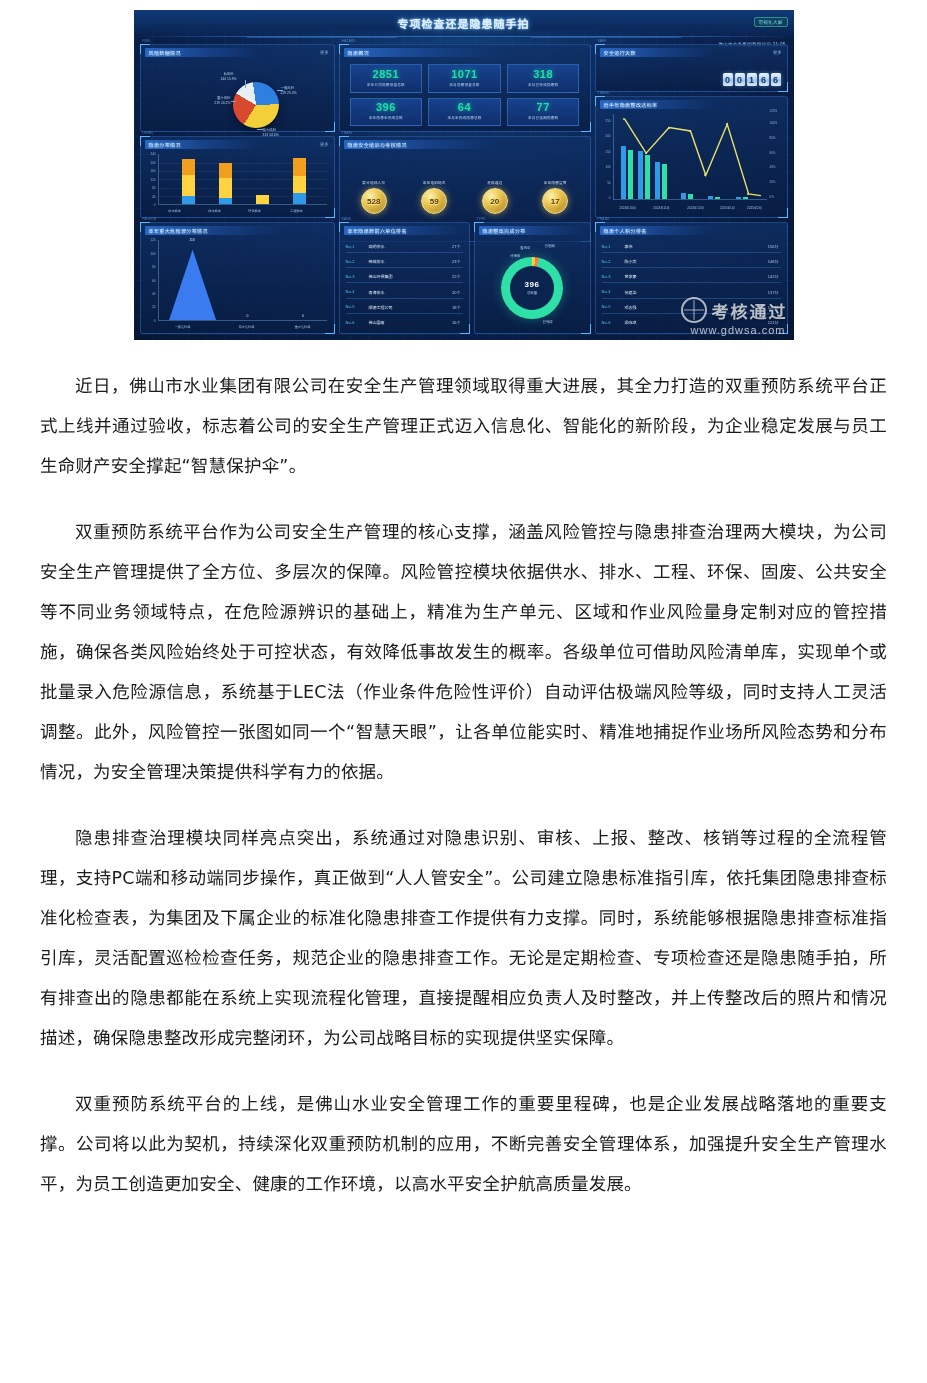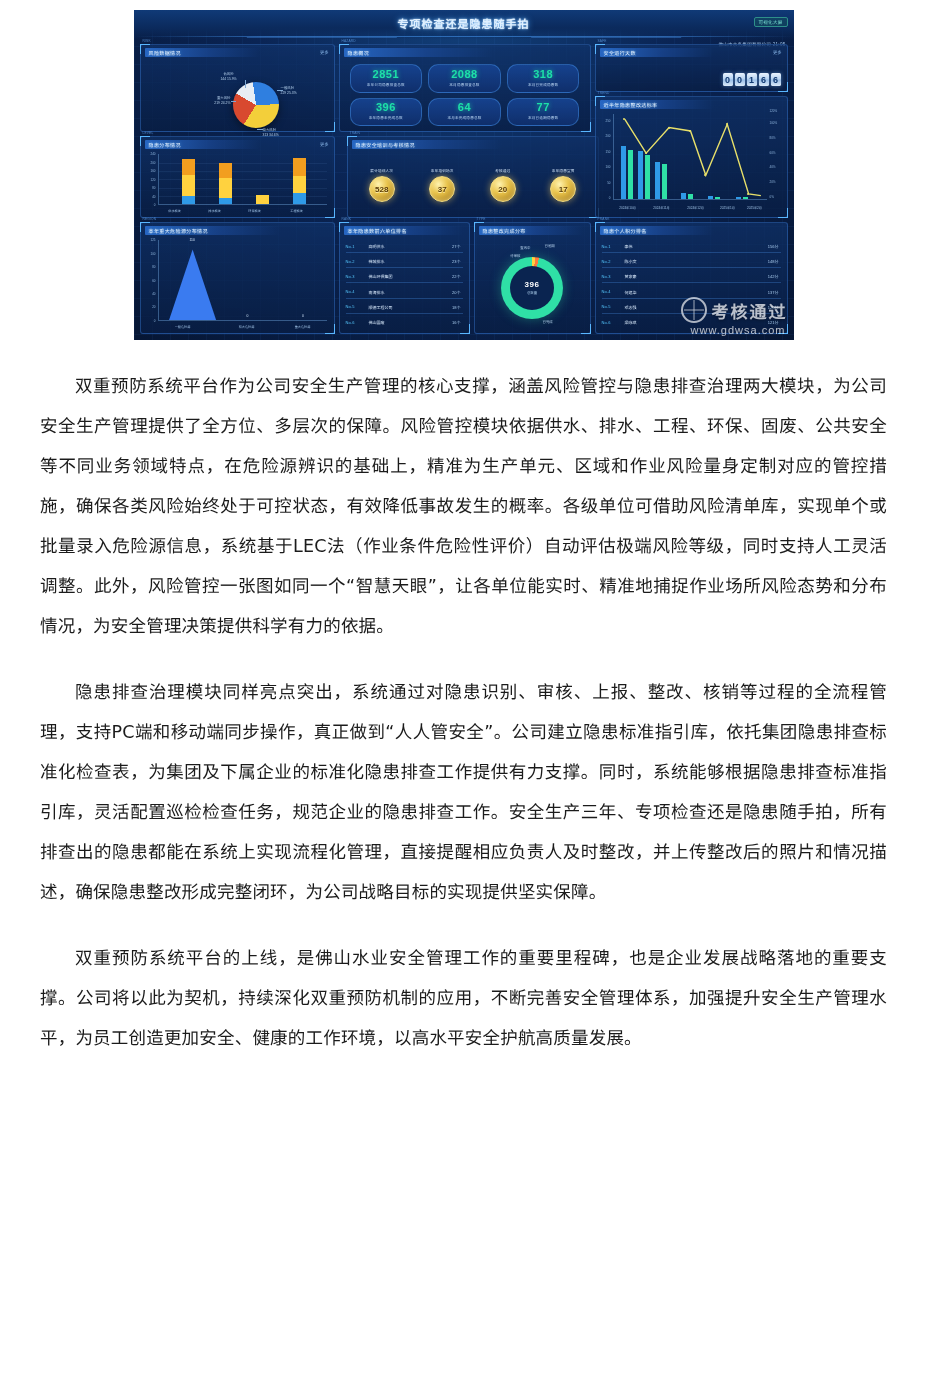--- a/index.html
+++ b/index.html
@@ -110,21 +110,21 @@
     box-shadow: 0 3px 8px rgba(0,0,0,.45);
   }
   .pie-lbl { position:absolute; font-size:3.4px; color:#b9d4ef; line-height:1.35; white-space:nowrap; }
   .leader { position:absolute; background:#7fa8d4; height:1px; }
 
   
   .tiles { position:absolute; inset:0; display:grid; grid-template-columns:1fr 1fr 1fr; grid-template-rows:1fr 1fr; gap:5px 6px; padding:4px 6px 2px 6px;}
   .tile {
     background: linear-gradient(180deg, rgba(24,70,150,.85), rgba(16,48,110,.9));
     border:1px solid rgba(70,150,240,.45);
-    border-radius:10px; display:flex; flex-direction:column;
+    border-radius:0; display:flex; flex-direction:column;
     align-items:center; justify-content:center; padding:1px 0 2px 0;
   }
   .tile-num { font-size:11px; font-weight:bold; color:#1de0a8; letter-spacing:.5px; text-shadow:0 0 5px rgba(30,225,170,.7); line-height:1.05;}
   .tile-lbl { font-size:3.6px; color:#bcd9f5; margin-top:1px; letter-spacing:.2px; white-space:nowrap;}
 
   
   .axis-y { position:absolute; left:0; top:2px; bottom:9px; width:12px; }
   .axis-y div { position:absolute; right:1px; font-size:3px; color:#8fb5dd; transform:translateY(-50%); }
   .plot { position:absolute; left:13px; right:3px; top:2px; bottom:9px; border-left:1px solid rgba(110,165,220,.45); border-bottom:1px solid rgba(110,165,220,.45);}
   .gl { position:absolute; left:0; right:0; height:1px; background:rgba(90,140,200,.13); }
@@ -281,21 +281,21 @@
       <div class="p-head">
           <span>隐患概况</span>
         </div>
       <div class="p-body">
         <div class="tiles">
           <div class="tile">
             <div class="tile-num">2851</div>
             <div class="tile-lbl">本年公司隐患排查总数</div>
           </div>
           <div class="tile">
-            <div class="tile-num">2088</div>
+            <div class="tile-num">1071</div>
             <div class="tile-lbl">本月隐患排查总数</div>
           </div>
           <div class="tile">
             <div class="tile-num">318</div>
             <div class="tile-lbl">本月已完成隐患数</div>
           </div>
           <div class="tile">
             <div class="tile-num">396</div>
             <div class="tile-lbl">本年隐患未完成总数</div>
           </div>
@@ -368,37 +368,37 @@
             <div class="seg" style="height:18px; background:#f29e1f;"></div>
           </div>
         </div>
         <div class="xlbl" style="left:30px;">供水板块</div>
         <div class="xlbl" style="left:70px;">排水板块</div>
         <div class="xlbl" style="left:110px;">环保板块</div>
         <div class="xlbl" style="left:152px;">工程板块</div>
       </div>
     </div>
 
-    <div class="panel" style="left:213px; top:126px; width:252px; height:82px;">
+    <div class="panel" style="left:205px; top:126px; width:252px; height:106px;">
       <div class="p-tag">TRAIN</div>
       <div class="p-head">
           <span>隐患安全培训与考核情况</span>
         </div>
       <div class="p-body">
         <div class="medals">
           <div class="medal">
             <div class="medal-lbl">累计培训人次</div>
             <div class="medal-c">
                 <span class="medal-v">528</span>
               </div>
           </div>
           <div class="medal">
             <div class="medal-lbl">本年培训场次</div>
             <div class="medal-c">
-                <span class="medal-v">37</span>
+                <span class="medal-v">59</span>
               </div>
           </div>
           <div class="medal">
             <div class="medal-lbl">考核通过</div>
             <div class="medal-c">
                 <span class="medal-v">20</span>
               </div>
           </div>
           <div class="medal">
             <div class="medal-lbl">本年隐患宣贯</div>
@@ -613,16 +613,17 @@
         <div class="wm-globe"></div>
         <div class="wm-name">考核通过</div>
       </div>
       <div class="wm-url">www.gdwsa.com</div>
     </div>
 
   </div>
 </div>
 
 <div class="article">
+  <p>近日，佛山市水业集团有限公司在安全生产管理领域取得重大进展，其全力打造的双重预防系统平台正式上线并通过验收，标志着公司的安全生产管理正式迈入信息化、智能化的新阶段，为企业稳定发展与员工生命财产安全撑起“智慧保护伞”。</p>
   <p>双重预防系统平台作为公司安全生产管理的核心支撑，涵盖风险管控与隐患排查治理两大模块，为公司安全生产管理提供了全方位、多层次的保障。风险管控模块依据供水、排水、工程、环保、固废、公共安全等不同业务领域特点，在危险源辨识的基础上，精准为生产单元、区域和作业风险量身定制对应的管控措施，确保各类风险始终处于可控状态，有效降低事故发生的概率。各级单位可借助风险清单库，实现单个或批量录入危险源信息，系统基于LEC法（作业条件危险性评价）自动评估极端风险等级，同时支持人工灵活调整。此外，风险管控一张图如同一个“智慧天眼”，让各单位能实时、精准地捕捉作业场所风险态势和分布情况，为安全管理决策提供科学有力的依据。</p>
-  <p>隐患排查治理模块同样亮点突出，系统通过对隐患识别、审核、上报、整改、核销等过程的全流程管理，支持PC端和移动端同步操作，真正做到“人人管安全”。公司建立隐患标准指引库，依托集团隐患排查标准化检查表，为集团及下属企业的标准化隐患排查工作提供有力支撑。同时，系统能够根据隐患排查标准指引库，灵活配置巡检检查任务，规范企业的隐患排查工作。安全生产三年、专项检查还是隐患随手拍，所有排查出的隐患都能在系统上实现流程化管理，直接提醒相应负责人及时整改，并上传整改后的照片和情况描述，确保隐患整改形成完整闭环，为公司战略目标的实现提供坚实保障。</p>
+  <p>隐患排查治理模块同样亮点突出，系统通过对隐患识别、审核、上报、整改、核销等过程的全流程管理，支持PC端和移动端同步操作，真正做到“人人管安全”。公司建立隐患标准指引库，依托集团隐患排查标准化检查表，为集团及下属企业的标准化隐患排查工作提供有力支撑。同时，系统能够根据隐患排查标准指引库，灵活配置巡检检查任务，规范企业的隐患排查工作。无论是定期检查、专项检查还是隐患随手拍，所有排查出的隐患都能在系统上实现流程化管理，直接提醒相应负责人及时整改，并上传整改后的照片和情况描述，确保隐患整改形成完整闭环，为公司战略目标的实现提供坚实保障。</p>
   <p>双重预防系统平台的上线，是佛山水业安全管理工作的重要里程碑，也是企业发展战略落地的重要支撑。公司将以此为契机，持续深化双重预防机制的应用，不断完善安全管理体系，加强提升安全生产管理水平，为员工创造更加安全、健康的工作环境，以高水平安全护航高质量发展。</p>
 </div>
 
 </body></html>

